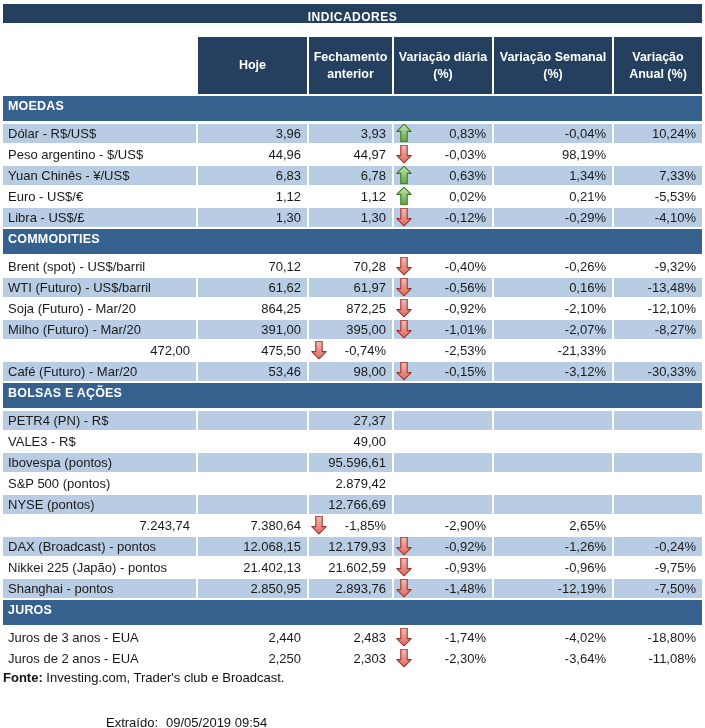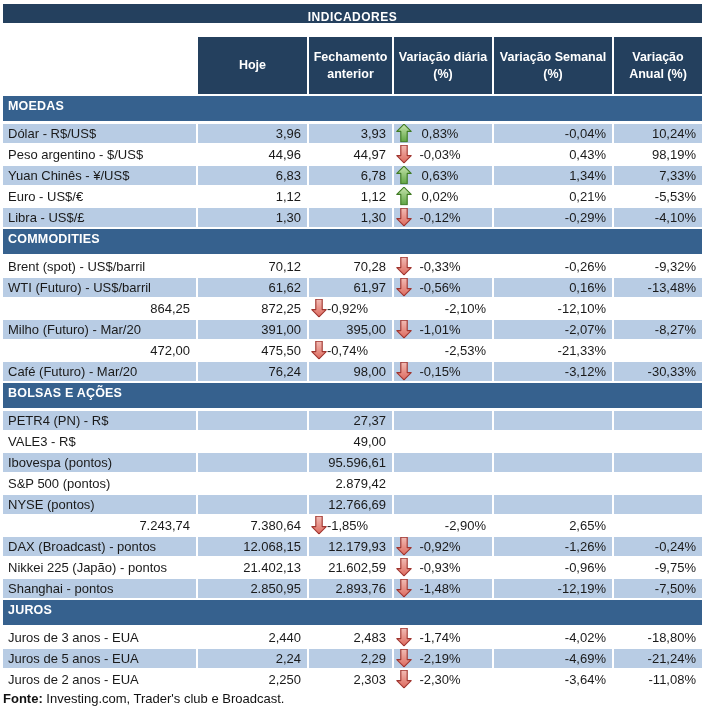--- a/index.html
+++ b/index.html
@@ -32,21 +32,21 @@
     padding:3px 8px 0 5px;margin-bottom:3px;letter-spacing:.2px;
   }
   .row{
     display:grid;grid-template-columns:var(--cols);column-gap:2px;
     height:19px;margin-bottom:2px;font-size:13px;line-height:19px;
   }
   .row.shaded .cell{background:var(--row_shaded_bg,#B8CCE4);}
   .cell{background:transparent;overflow:hidden;white-space:nowrap;}
   .cell.label{text-align:left;padding-left:5px;}
   .cell.num{text-align:right;padding-right:6px;}
-  .cell.diaria{position:relative;text-align:center;}
+  .cell.diaria{position:relative;}
   .arrow{position:absolute;left:2px;top:-1px;width:16px;height:20px;display:block;}
   .arrow svg{width:16px;height:20px;display:block;}
   .footer{margin-top:2px;font-size:13px;line-height:15px;color:#111;}
   .footer .bold{font-weight:bold;}
   .extraido-line{margin-left:103px;margin-top:30px;}
   .extraido-line .gap{display:inline-block;width:8px;}
   .hidden-defs{position:absolute;width:0;height:0;overflow:hidden;}
 </style>
 </head>
 <body>
@@ -103,21 +103,20 @@
       </div>
       <div class="row">
         <div class="cell label"><span>Peso argentino - $/US$</span></div>
         <div class="cell num"><span>44,96</span></div>
         <div class="cell num"><span>44,97</span></div>
         <div class="cell num diaria"><span class="arrow">
             <svg viewBox="0 0 20 24">
               <use href="#arrow-down"></use>
             </svg>
           </span><span>-0,03%</span></div>
-        <div class="cell num"><span>0,43%</span></div>
         <div class="cell num"><span>98,19%</span></div>
       </div>
       <div class="row shaded">
         <div class="cell label"><span>Yuan Chinês - ¥/US$</span></div>
         <div class="cell num"><span>6,83</span></div>
         <div class="cell num"><span>6,78</span></div>
         <div class="cell num diaria"><span class="arrow">
             <svg viewBox="0 0 20 24">
               <use href="#arrow-up"></use>
             </svg>
@@ -151,37 +150,38 @@
       </div>
       <div class="section-bar">COMMODITIES</div>
       <div class="row">
         <div class="cell label"><span>Brent (spot) - US$/barril</span></div>
         <div class="cell num"><span>70,12</span></div>
         <div class="cell num"><span>70,28</span></div>
         <div class="cell num diaria"><span class="arrow">
             <svg viewBox="0 0 20 24">
               <use href="#arrow-down"></use>
             </svg>
-          </span><span>-0,33%</span></div>
+          </span><span>-0,40%</span></div>
         <div class="cell num"><span>-0,26%</span></div>
         <div class="cell num"><span>-9,32%</span></div>
       </div>
       <div class="row shaded">
         <div class="cell label"><span>WTI (Futuro) - US$/barril</span></div>
         <div class="cell num"><span>61,62</span></div>
         <div class="cell num"><span>61,97</span></div>
         <div class="cell num diaria"><span class="arrow">
             <svg viewBox="0 0 20 24">
               <use href="#arrow-down"></use>
             </svg>
           </span><span>-0,56%</span></div>
         <div class="cell num"><span>0,16%</span></div>
         <div class="cell num"><span>-13,48%</span></div>
       </div>
       <div class="row">
+        <div class="cell label"><span>Soja (Futuro) - Mar/20</span></div>
         <div class="cell num"><span>864,25</span></div>
         <div class="cell num"><span>872,25</span></div>
         <div class="cell num diaria"><span class="arrow">
             <svg viewBox="0 0 20 24">
               <use href="#arrow-down"></use>
             </svg>
           </span><span>-0,92%</span></div>
         <div class="cell num"><span>-2,10%</span></div>
         <div class="cell num"><span>-12,10%</span></div>
       </div>
@@ -203,21 +203,21 @@
         <div class="cell num diaria"><span class="arrow">
             <svg viewBox="0 0 20 24">
               <use href="#arrow-down"></use>
             </svg>
           </span><span>-0,74%</span></div>
         <div class="cell num"><span>-2,53%</span></div>
         <div class="cell num"><span>-21,33%</span></div>
       </div>
       <div class="row shaded">
         <div class="cell label"><span>Café (Futuro) - Mar/20</span></div>
-        <div class="cell num"><span>76,24</span></div>
+        <div class="cell num"><span>53,46</span></div>
         <div class="cell num"><span>98,00</span></div>
         <div class="cell num diaria"><span class="arrow">
             <svg viewBox="0 0 20 24">
               <use href="#arrow-down"></use>
             </svg>
           </span><span>-0,15%</span></div>
         <div class="cell num"><span>-3,12%</span></div>
         <div class="cell num"><span>-30,33%</span></div>
       </div>
       <div class="section-bar">BOLSAS E AÇÕES</div>
@@ -313,32 +313,20 @@
         <div class="cell label"><span>Juros de 3 anos - EUA</span></div>
         <div class="cell num"><span>2,440</span></div>
         <div class="cell num"><span>2,483</span></div>
         <div class="cell num diaria"><span class="arrow">
             <svg viewBox="0 0 20 24">
               <use href="#arrow-down"></use>
             </svg>
           </span><span>-1,74%</span></div>
         <div class="cell num"><span>-4,02%</span></div>
         <div class="cell num"><span>-18,80%</span></div>
-      </div>
-      <div class="row shaded">
-        <div class="cell label"><span>Juros de 5 anos - EUA</span></div>
-        <div class="cell num"><span>2,24</span></div>
-        <div class="cell num"><span>2,29</span></div>
-        <div class="cell num diaria"><span class="arrow">
-            <svg viewBox="0 0 20 24">
-              <use href="#arrow-down"></use>
-            </svg>
-          </span><span>-2,19%</span></div>
-        <div class="cell num"><span>-4,69%</span></div>
-        <div class="cell num"><span>-21,24%</span></div>
       </div>
       <div class="row">
         <div class="cell label"><span>Juros de 2 anos - EUA</span></div>
         <div class="cell num"><span>2,250</span></div>
         <div class="cell num"><span>2,303</span></div>
         <div class="cell num diaria"><span class="arrow">
             <svg viewBox="0 0 20 24">
               <use href="#arrow-down"></use>
             </svg>
           </span><span>-2,30%</span></div>

